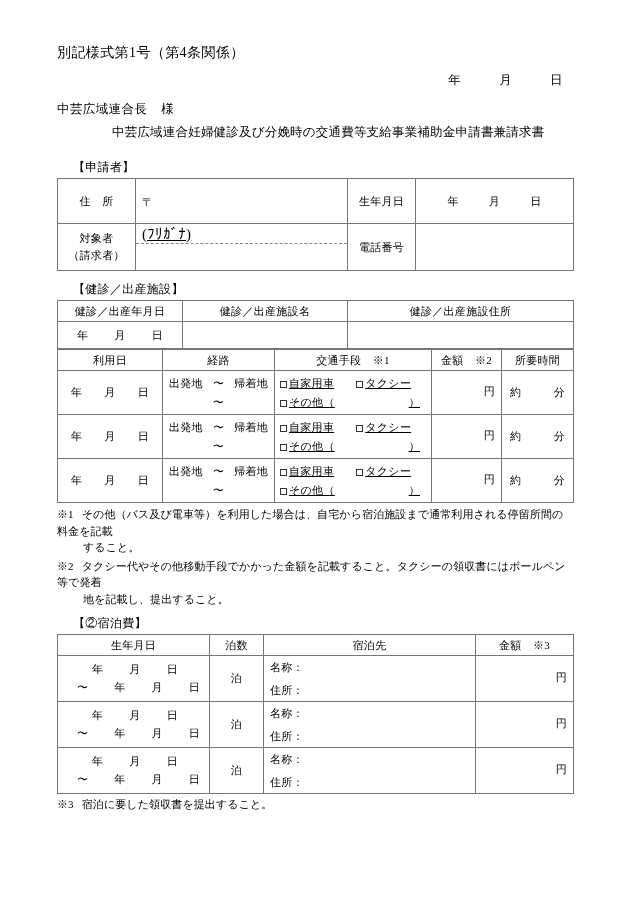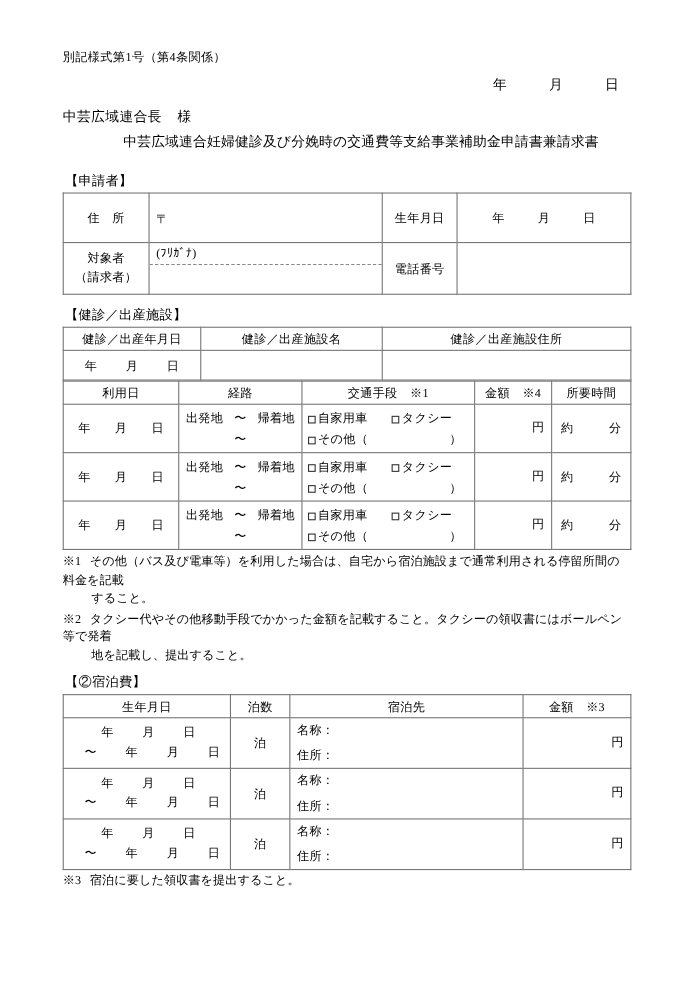--- a/index.html
+++ b/index.html
@@ -24,21 +24,21 @@
   }
   .inner {
     position: absolute;
     left: 57px;
     top: 44px;
     width: 516px;
   }
 
   
   .form-no {
-    font-size: 11px;
+    font-size: 14px;
     letter-spacing: .4px;
     margin: 0 0 10px 0;
   }
   .date-line {
     text-align: right;
     font-size: 12.5px;
     margin: 0 10px 12px 0;
     letter-spacing: .4px;
   }
   .date-line .sp { display: inline-block; width: 38px; }
@@ -59,21 +59,21 @@
     font-size: 12.5px;
     line-height: 1.65;
     margin: 0 0 14px 0;
     text-indent: 14px;
     letter-spacing: .1px;
   }
 
   
   .sec-head {
     font-size: 12px;
-    margin: 0 0 2px 2px;
+    margin: 0 0 2px 16px;
     letter-spacing: .3px;
   }
 
   
   table.grid {
     border-collapse: collapse;
     width: 100%;
     table-layout: fixed;
   }
   table.grid td, table.grid th {
@@ -103,23 +103,24 @@
   .furi-cell {
     position: relative;
     height: 46px;
     padding: 0 !important;
     vertical-align: top;
   }
   .furi-top {
     height: 19px;
     line-height: 19px;
     padding-left: 6px;
-    font-size: 11px;
+    font-size: 15px;
     border-bottom: 1px dashed #888;
     box-sizing: border-box;
+    text-decoration: underline;
   }
   .furi-bottom { height: 26px; }
 
   .two-line {
     line-height: 1.55;
     font-size: 11px;
   }
 
   
   .route-cell {
@@ -133,20 +134,21 @@
   }
   .route-top .tilde { margin: 0 10px; }
   .route-bottom {
     display: block;
     padding: 4px 0 3px 0;
     text-align: center;
   }
   .means-cell {
     padding: 0 !important;
     vertical-align: middle;
+    text-decoration: underline;
   }
   .means-row1 {
     display: block;
     padding: 4px 0 0 5px;
     white-space: nowrap;
   }
   .means-row1 .gap { display: inline-block; width: 22px; }
   .means-row2 {
     display: block;
     padding: 4px 0 3px 5px;
@@ -300,21 +302,21 @@
           <col style="width:112px">
           <col style="width:157px">
           <col style="width:70px">
           <col style="width:72px">
       </colgroup>
       <thead>
         <tr>
           <th class="c" style="height:20px">利用日</th>
           <th class="c">経路</th>
           <th class="c">交通手段　※1</th>
-          <th class="c">金額　※4</th>
+          <th class="c">金額　※2</th>
           <th class="c">所要時間</th>
         </tr>
       </thead>
       <tbody>
         <tr class="h44">
           <td class="c">
             <span>年</span><span style="display:inline-block;width:22px"></span><span>月</span><span style="display:inline-block;width:22px"></span><span>日</span>
           </td>
           <td class="route-cell">
             <span class="route-top"><span>出発地</span><span class="tilde">〜</span><span>帰着地</span></span>

